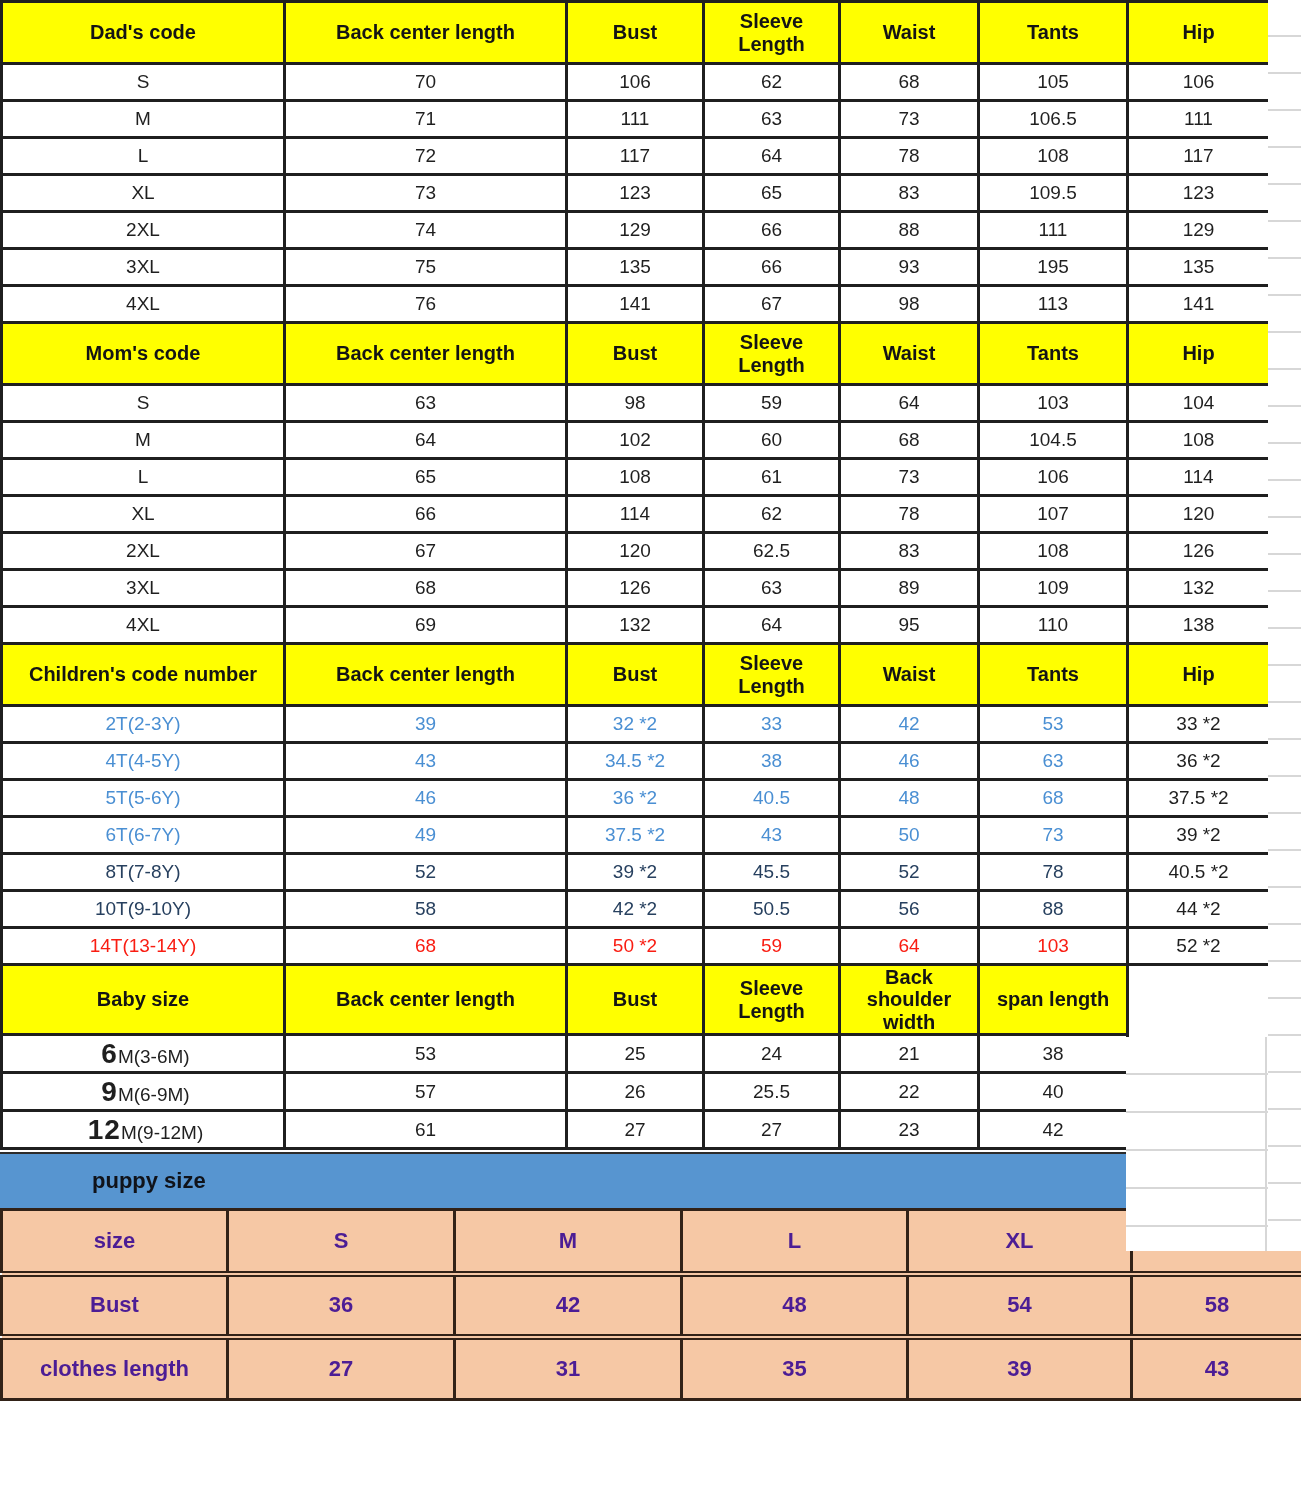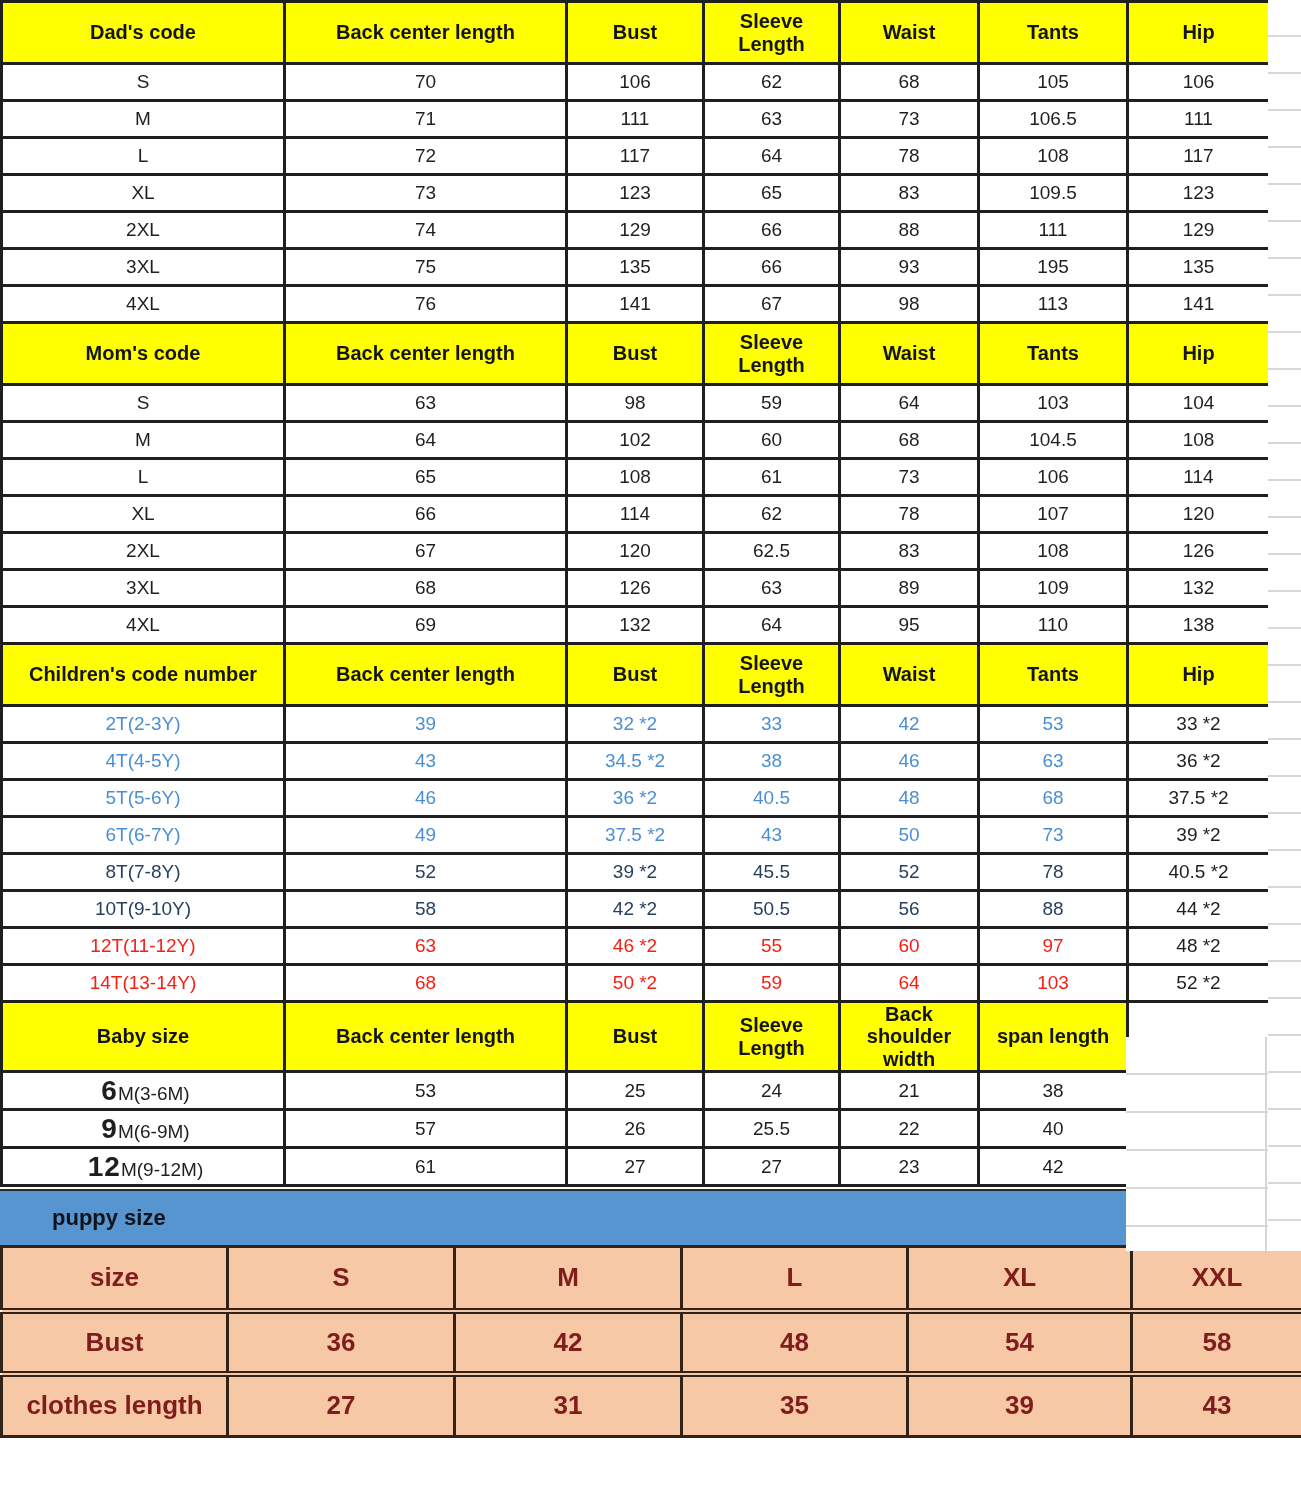--- a/index.html
+++ b/index.html
@@ -46,30 +46,30 @@
   .grid-strip.baby-right   { left: 1126px; top: 1037px; width: 142px; height: 214px;
     background: repeating-linear-gradient(to bottom, #ffffff 0px, #ffffff 36px, #d7d7d7 36px, #d7d7d7 38px); }
   .vfaint { position: absolute; left: 1265px; top: 1037px; width: 2px; height: 214px; background: #d7d7d7; }
 
   
   .puppy-band {
     margin-top: 2px;
     width: 1168px; height: 56px;
     background: #5795d0;
     display: flex; align-items: center;
-    padding-left: 52px;
+    padding-left: 92px;
     font-size: 22px; font-weight: 600; color: #10131a;
     border-top: 2px solid #2b2b2b;
   }
   .puppy-table { width: 1301px; }
   .puppy-table td {
     border: 3px solid #322217;
     background: #f6c8a5;
     text-align: center; vertical-align: middle;
-    font-size: 26px; font-weight: 600; color: #7f1d1d;
+    font-size: 22px; font-weight: 600; color: #4c1d95;
   }
   .puppy-table tr { height: 63px; }
   .puppy-table tr:first-child { height: 64px; }
   .puppy-table tr:first-child td,
   .puppy-table tr:nth-child(2) td { border-bottom: 6px double #322217; }
 </style>
 </head>
 <body>
 
 <div id="tables-mount">
@@ -318,29 +318,20 @@
           <td class="c-black">40.5 *2</td>
         </tr>
         <tr class="data-row">
           <td class="c-navy">10T(9-10Y)</td>
           <td class="c-navy">58</td>
           <td class="c-navy">42 *2</td>
           <td class="c-navy">50.5</td>
           <td class="c-navy">56</td>
           <td class="c-navy">88</td>
           <td class="c-black">44 *2</td>
-        </tr>
-        <tr class="data-row">
-          <td class="c-red">12T(11-12Y)</td>
-          <td class="c-red">63</td>
-          <td class="c-red">46 *2</td>
-          <td class="c-red">55</td>
-          <td class="c-red">60</td>
-          <td class="c-red">97</td>
-          <td class="c-black">48 *2</td>
         </tr>
         <tr class="data-row">
           <td class="c-red">14T(13-14Y)</td>
           <td class="c-red">68</td>
           <td class="c-red">50 *2</td>
           <td class="c-red">59</td>
           <td class="c-red">64</td>
           <td class="c-red">103</td>
           <td class="c-black">52 *2</td>
         </tr>

